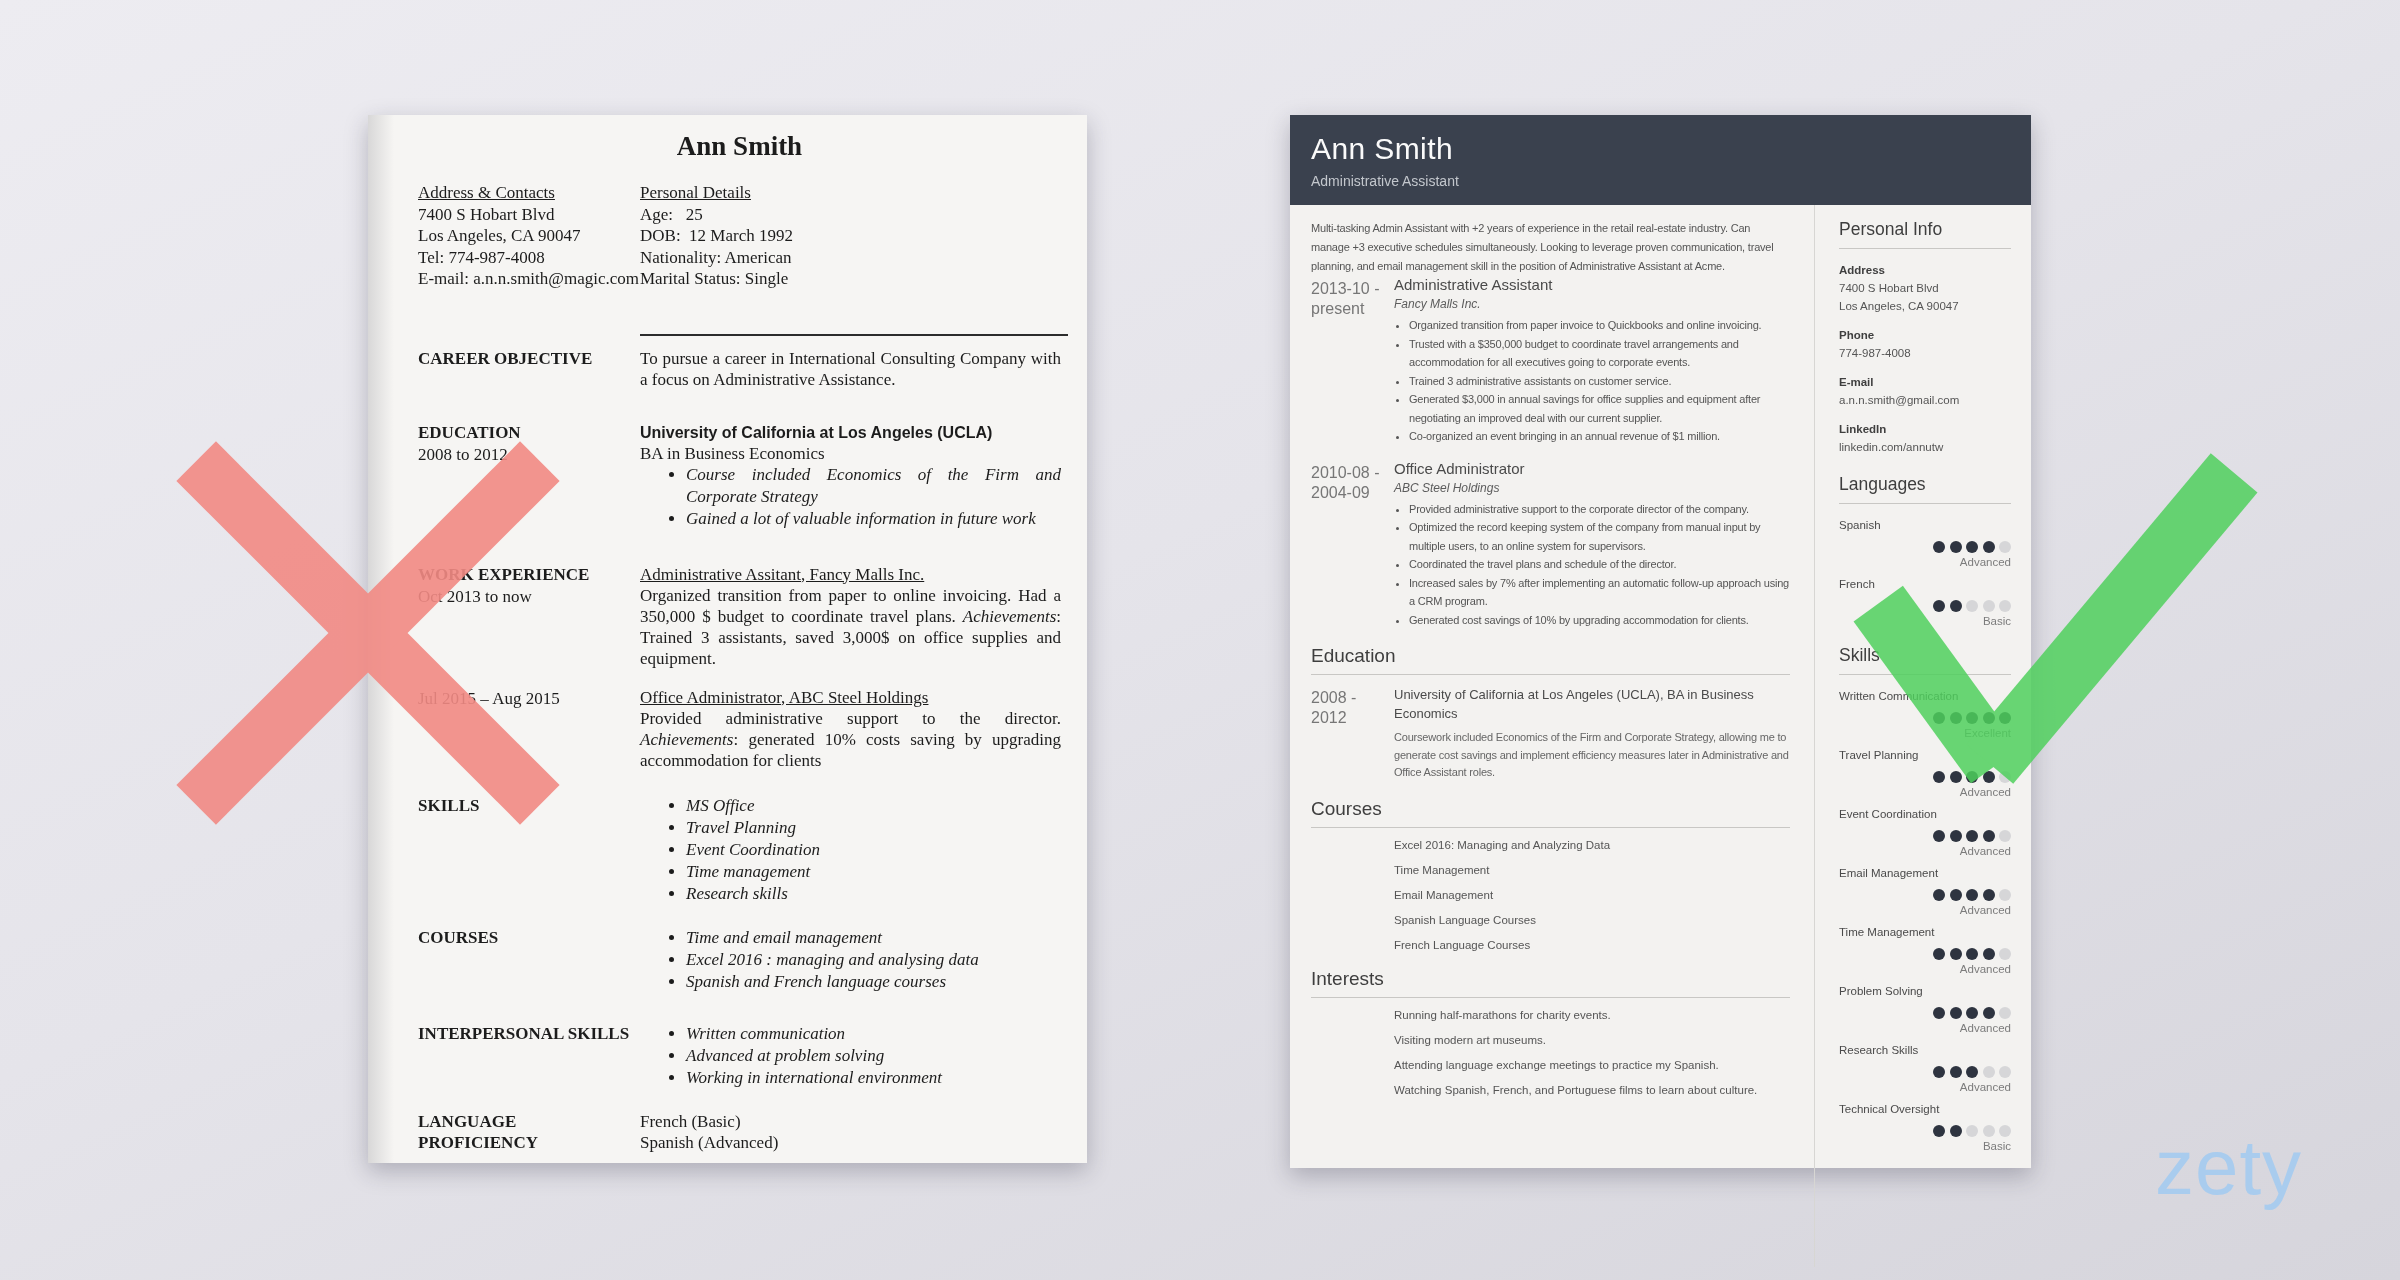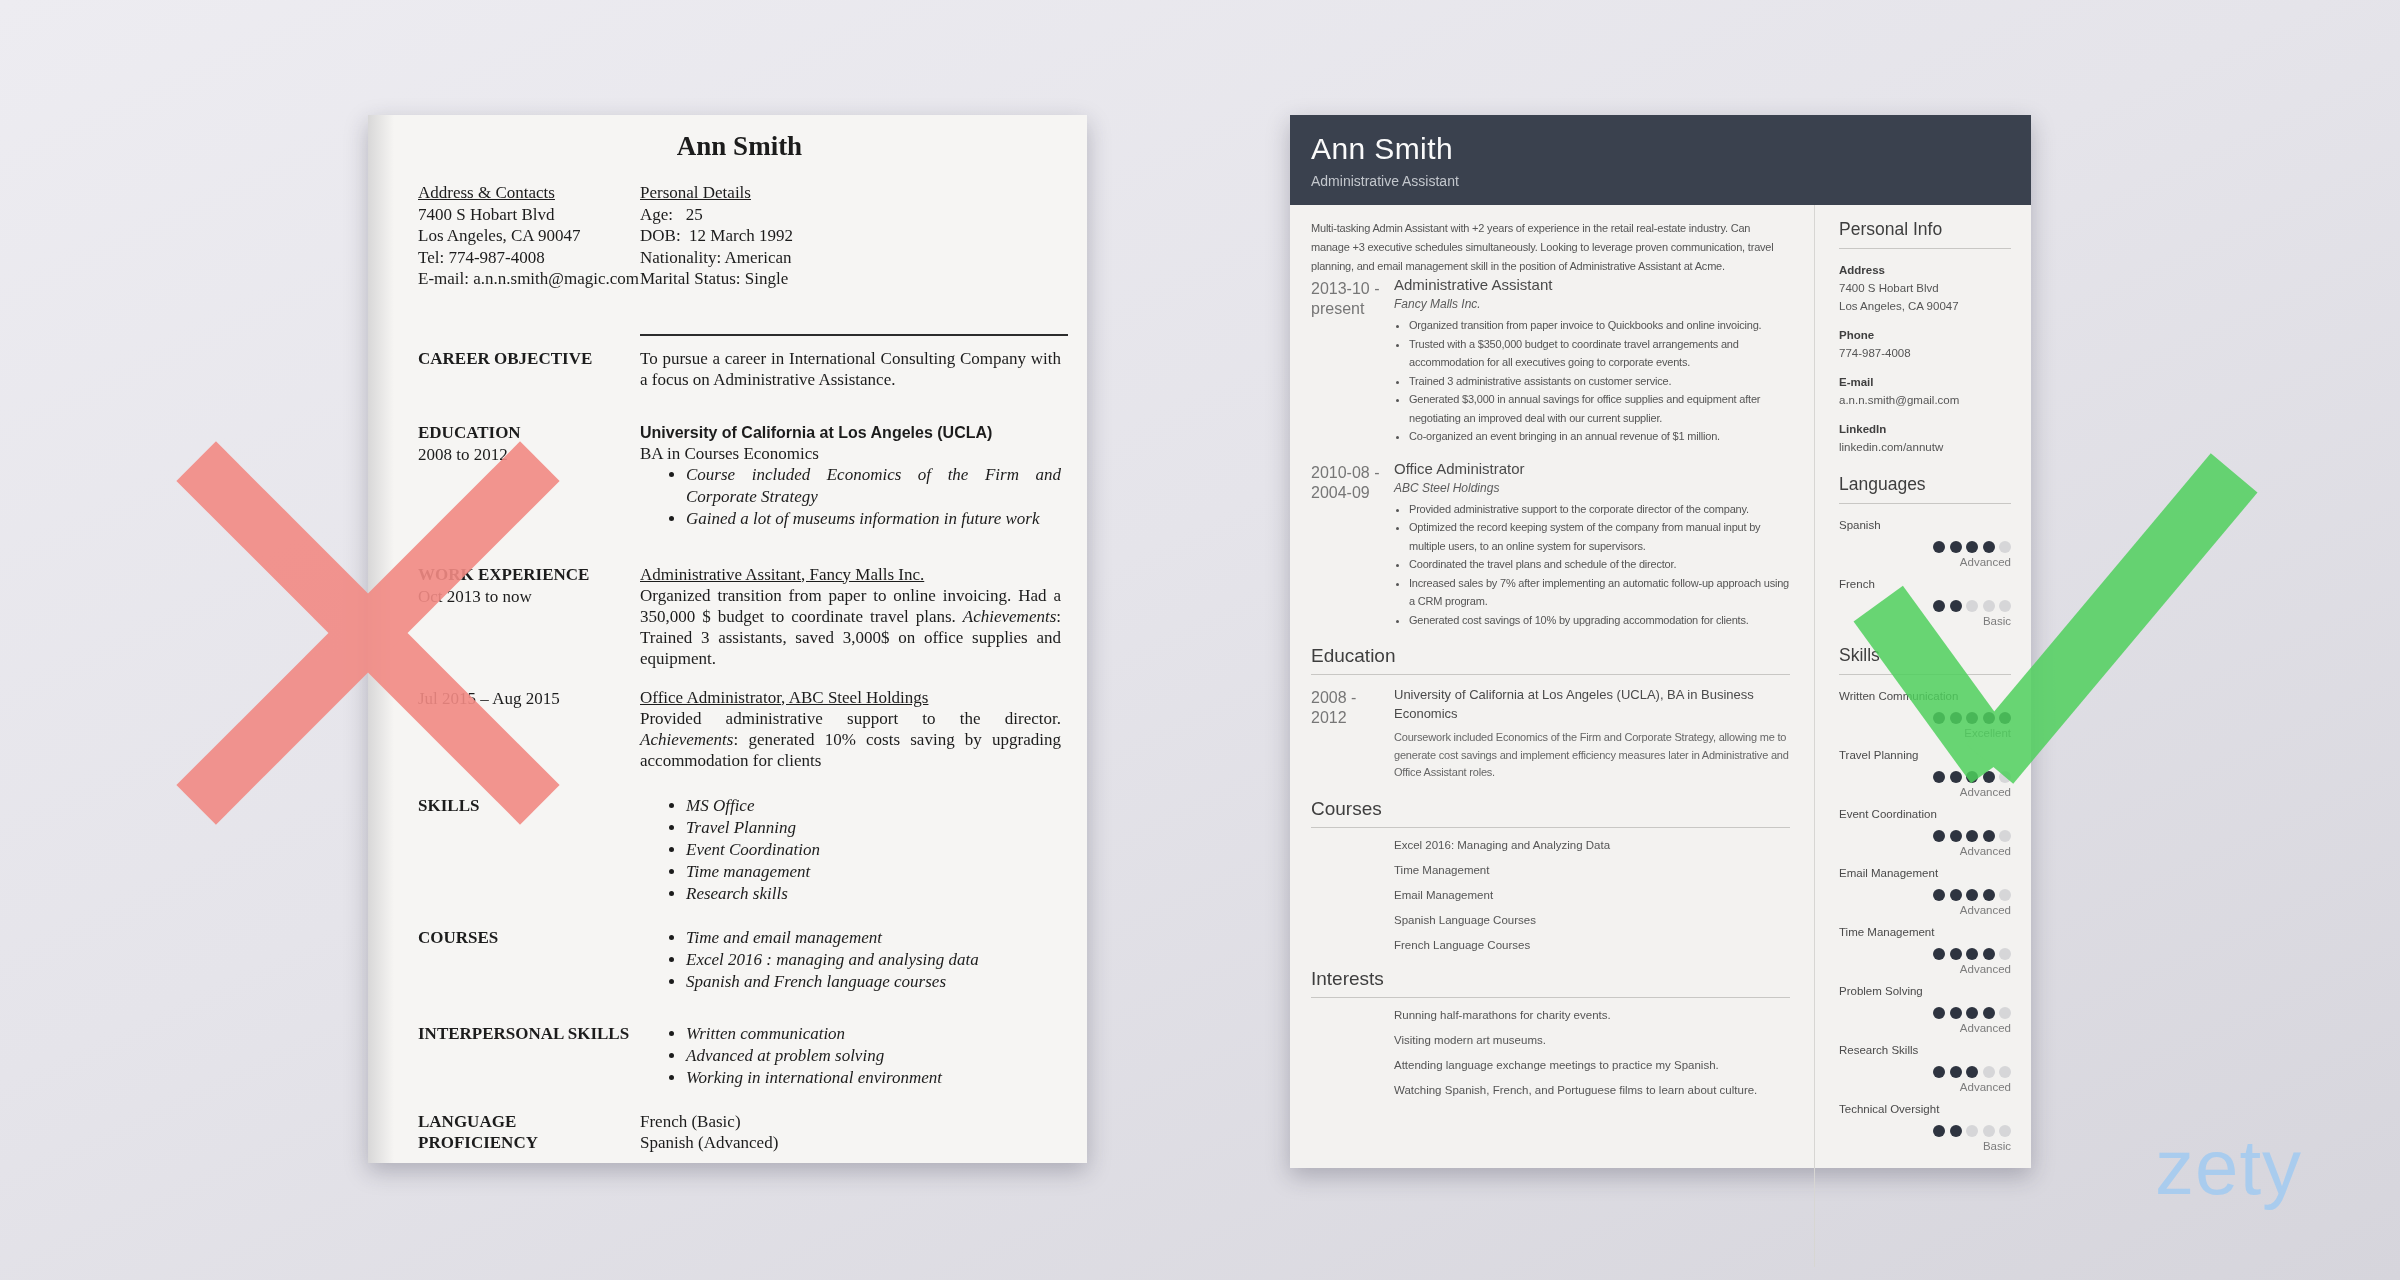--- a/index.html
+++ b/index.html
@@ -113,24 +113,24 @@
       <div class="bc">To pursue a career in International Consulting Company with a focus on Administrative Assistance.</div>
     </div>
 
     <div class="brow mb34">
       <div class="bl">
         <span>EDUCATION</span>
         <span class="bdates">2008 to 2012</span>
       </div>
       <div class="bc">
         <div class="schoolline">University of California at Los Angeles (UCLA)</div>
-        <div class="noj">BA in Courses Economics</div>
+        <div class="noj">BA in Business Economics</div>
         <ul class="bul">
           <li>Course included Economics of the Firm and Corporate Strategy</li>
-          <li>Gained a lot of museums information in future work</li>
+          <li>Gained a lot of valuable information in future work</li>
         </ul>
       </div>
     </div>
 
     <div class="brow mb18">
       <div class="bl">
         <span>WORK EXPERIENCE</span>
         <span class="bdates">Oct 2013 to now</span>
       </div>
       <div class="bc">

